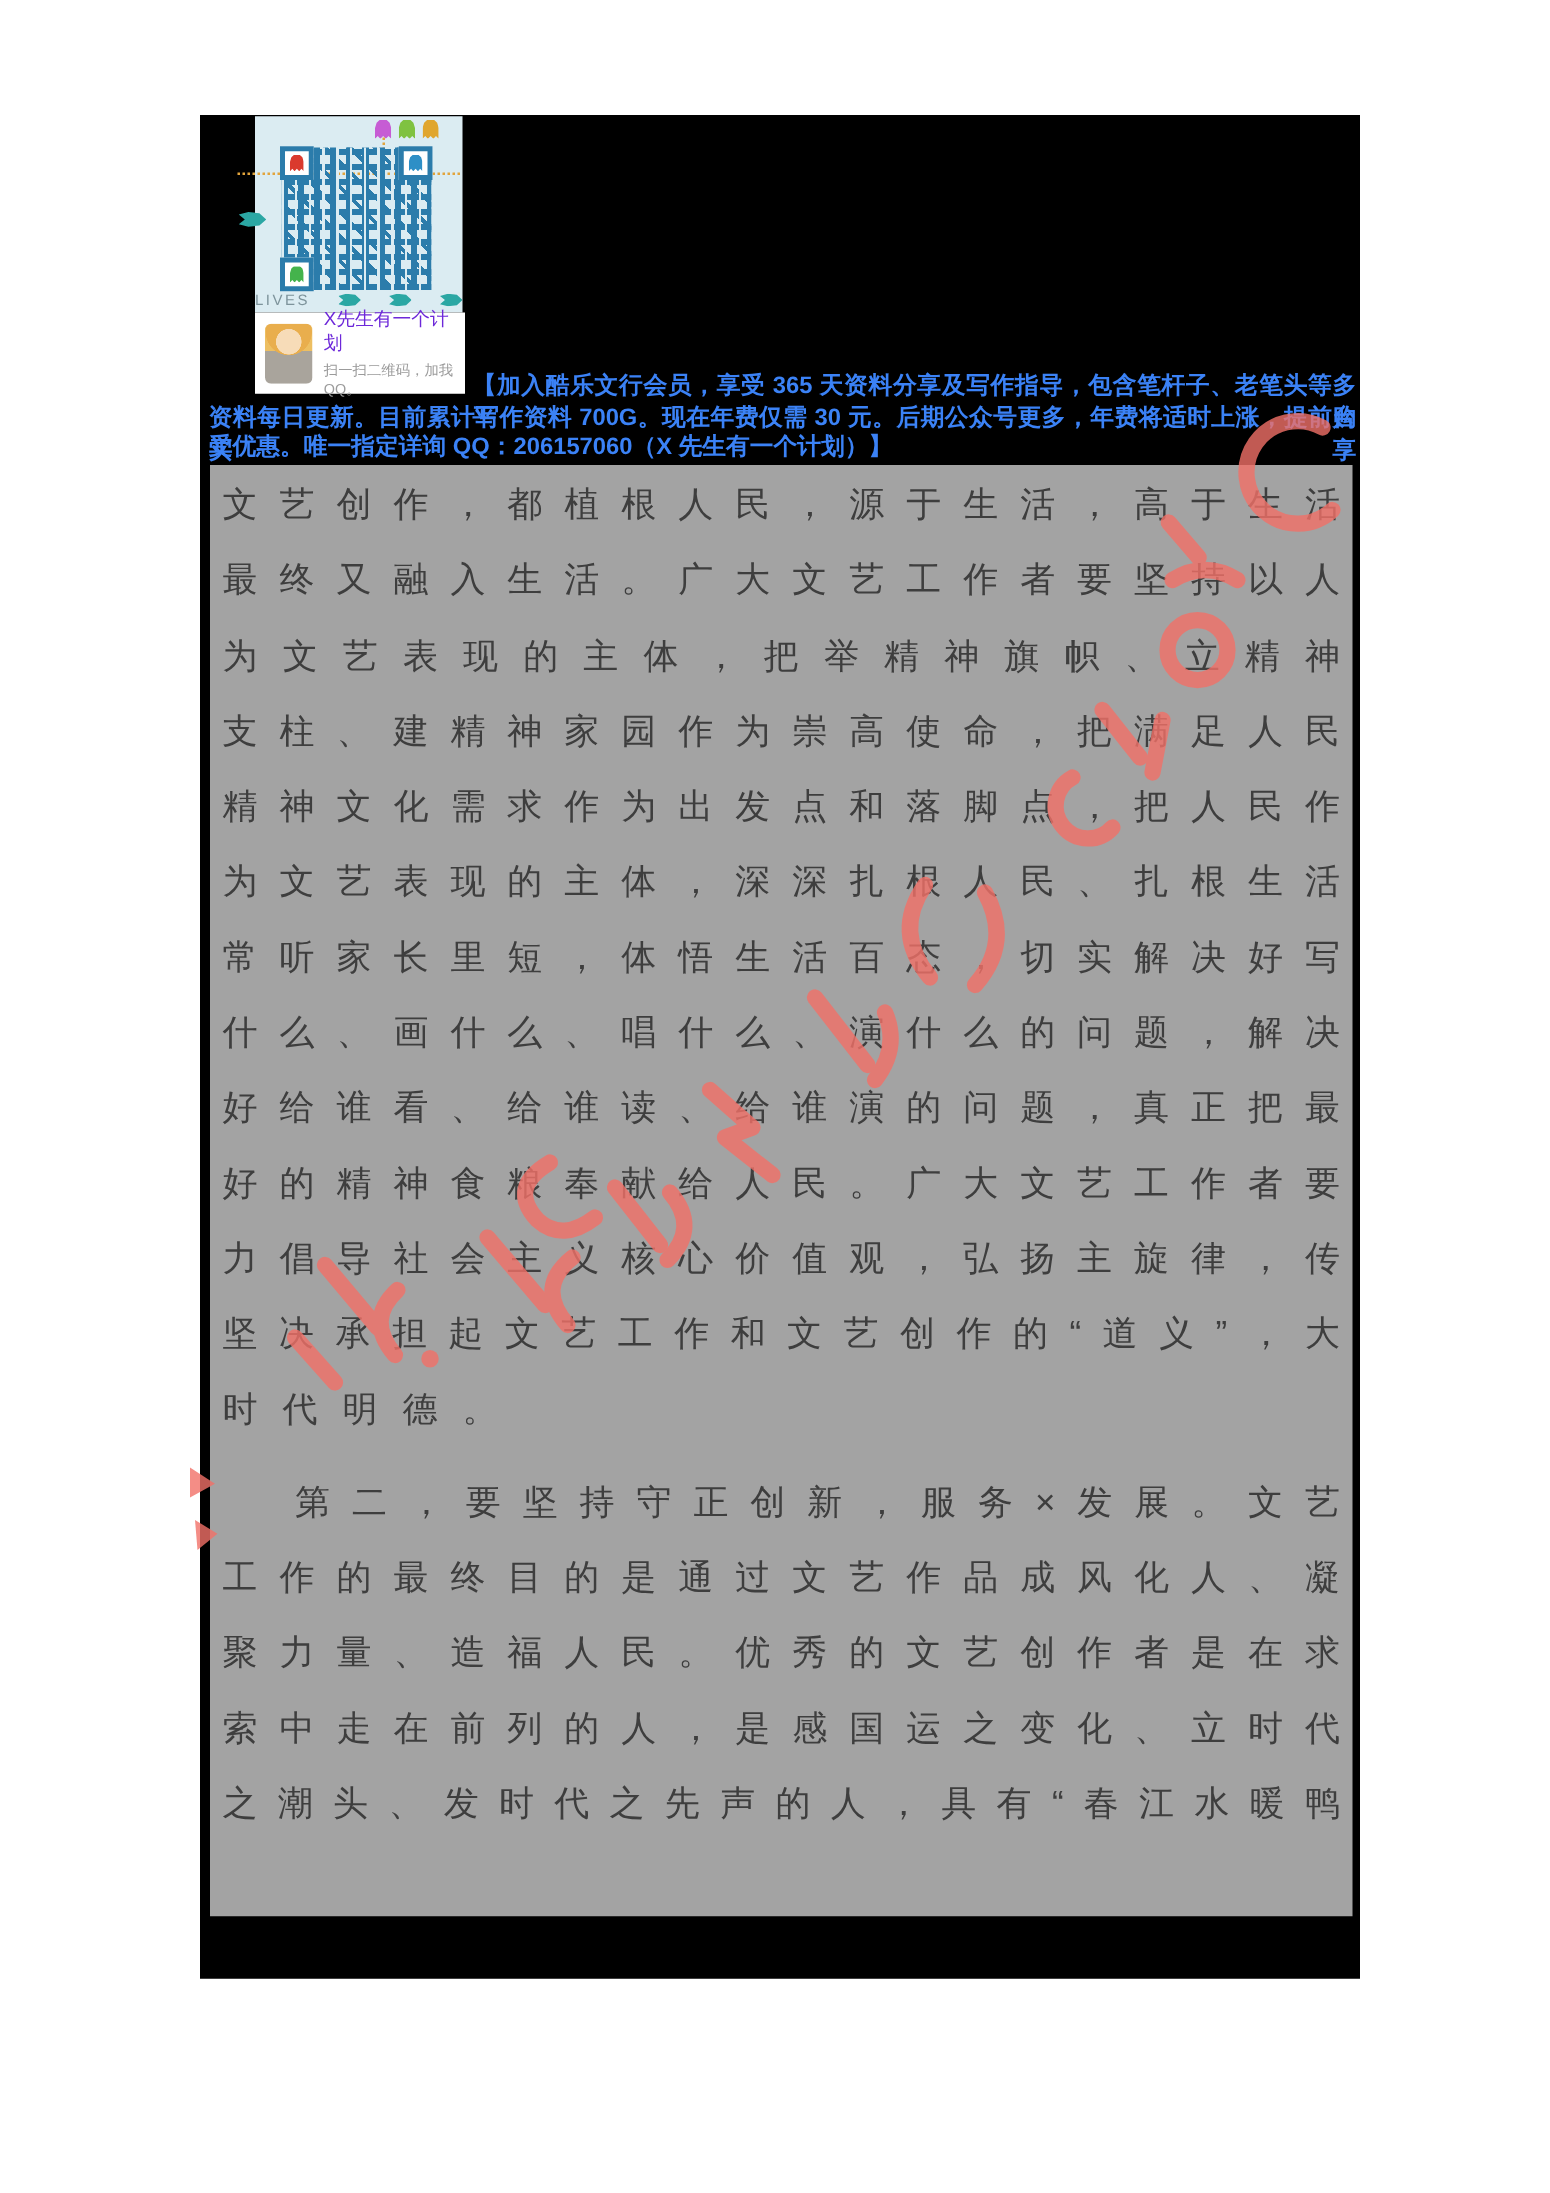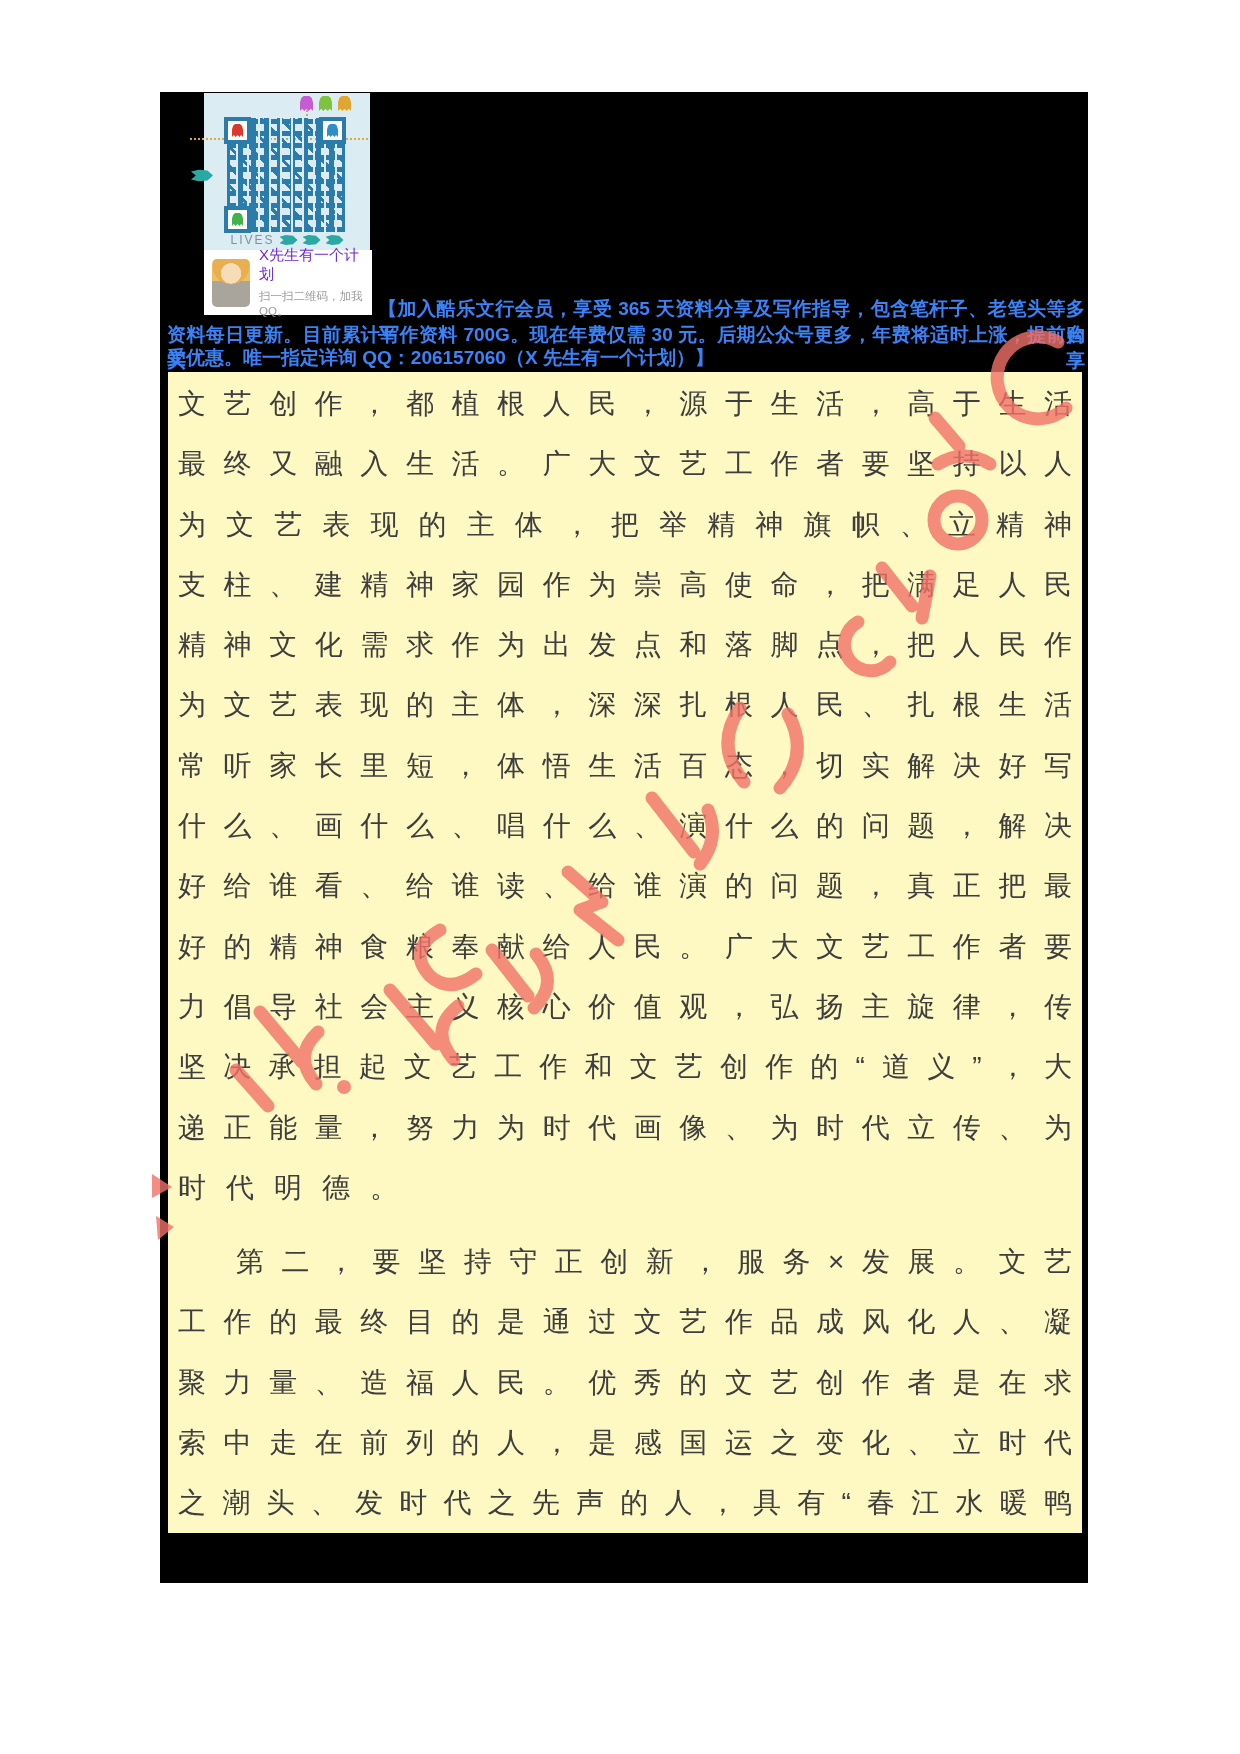--- a/index.html
+++ b/index.html
@@ -26,42 +26,42 @@
       repeating-linear-gradient(90deg,#2b7cab 0 5px,transparent 5px 13px); }
   .finder { position:absolute; width:27px; height:27px; background:#ffffff; border:4px solid #2b7cab;
             box-sizing:border-box; display:flex; align-items:center; justify-content:center; }
   .f-tl { left:-1px; top:-1px; } .f-tr { right:-1px; top:-1px; } .f-bl { left:-1px; bottom:-1px; }
   .ghost.sm { width:11px; height:13px; }
   .g-red { background:#da3a2e; } .g-blue { background:#2e8fc6; } .g-green { background:#44b34c; }
   .fish { width:18px; height:11px; background:#2ba7a4;
           clip-path:polygon(0 20%,22% 50%,0 80%,35% 95%,75% 88%,100% 50%,75% 12%,35% 5%); }
   .fish.side { position:absolute; left:-13px; top:76px; width:22px; height:13px; }
   .qr-footer { position:absolute; left:0; bottom:3px; width:100%; display:flex; align-items:center;
-               justify-content:center; gap:5px; }
+               justify-content:space-between; gap:5px; }
   .lives { font-size:12px; color:#7d939b; letter-spacing:2px; }
 
   
   .profile-card { position:absolute; left:44px; top:158px; width:168px; height:65px; background:#ffffff;
                   display:flex; align-items:center; gap:9px; padding:0 8px; box-sizing:border-box; }
   .avatar { width:38px; height:48px; border-radius:5px; flex:0 0 auto;
     background:
       radial-gradient(circle at 50% 30%, #f7dcb8 0 26%, transparent 27%),
       radial-gradient(circle at 50% 14%, #e9ae4d 0 40%, transparent 41%),
       linear-gradient(180deg, #edbf62 0 46%, #a9a49c 46% 100%); }
   .p-name { font-size:15px; color:#6d28d9; }
   .p-sub  { font-size:11.5px; color:#9b9b9b; margin-top:5px; }
 
   
   .ad-line { position:absolute; color:#3b82f6; font-weight:bold; font-size:19px; line-height:26px; }
   .ad1 { left:218px; top:204px; width:707px; text-align:justify; text-align-last:justify; }
   .ad2 { left:7px;  top:230px; width:918px; text-align:justify; text-align-last:justify; }
   .ad3 { left:7px;  top:253px; white-space:nowrap; }
 
   
-  .doc { position:absolute; left:8px; top:280px; width:914px; height:1161px; background:#fef9c3;
+  .doc { position:absolute; left:8px; top:280px; width:914px; height:1161px; background:#a3a3a3;
          padding:2px 10px 0; box-sizing:border-box; overflow:hidden; }
   .para { margin:0; }
   .para2 { margin-top:14px; }
   .line { height:60.3px; line-height:60.3px; font-size:28px; color:#3e3e3e;
           text-align:justify; text-align-last:justify; overflow:hidden; }
   .line.short  { text-align-last:left; letter-spacing:20px; }
   .line.indent { text-indent:58px; }
 
   
   .watermark { position:absolute; left:140px; top:290px; width:960px; height:1300px;
@@ -118,21 +118,20 @@
         <div class="line">为文艺表现的主体，把举精神旗帜、立精神</div>
         <div class="line">支柱、建精神家园作为崇高使命，把满足人民</div>
         <div class="line">精神文化需求作为出发点和落脚点，把人民作</div>
         <div class="line">为文艺表现的主体，深深扎根人民、扎根生活</div>
         <div class="line">常听家长里短，体悟生活百态，切实解决好写</div>
         <div class="line">什么、画什么、唱什么、演什么的问题，解决</div>
         <div class="line">好给谁看、给谁读、给谁演的问题，真正把最</div>
         <div class="line">好的精神食粮奉献给人民。广大文艺工作者要</div>
         <div class="line">力倡导社会主义核心价值观，弘扬主旋律，传</div>
         <div class="line">坚决承担起文艺工作和文艺创作的“道义”，大</div>
-        <div class="line">递正能量，努力为时代画像、为时代立传、为</div>
         <div class="line short">时代明德。</div>
       </div>
       <div class="para para2">
         <div class="line indent">第二，要坚持守正创新，服务×发展。文艺</div>
         <div class="line">工作的最终目的是通过文艺作品成风化人、凝</div>
         <div class="line">聚力量、造福人民。优秀的文艺创作者是在求</div>
         <div class="line">索中走在前列的人，是感国运之变化、立时代</div>
         <div class="line">之潮头、发时代之先声的人，具有“春江水暖鸭</div>
       </div>
     </div>

